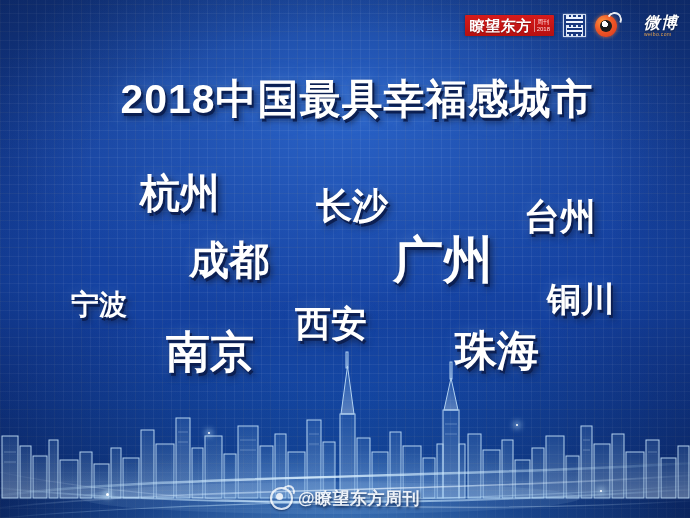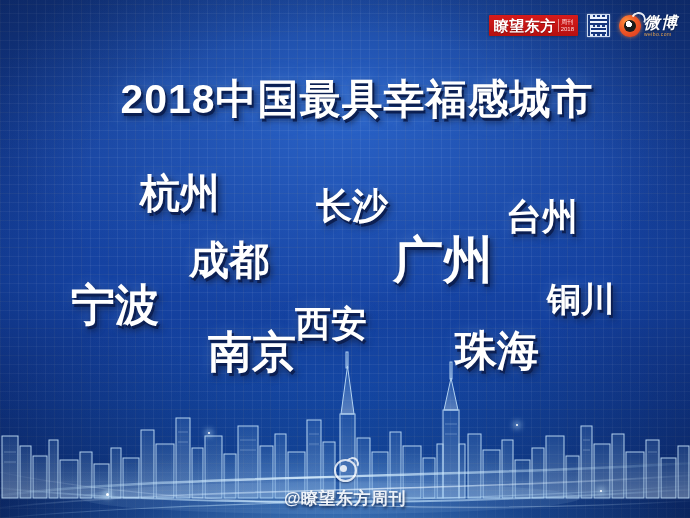--- a/index.html
+++ b/index.html
@@ -117,21 +117,21 @@
   .weibo-eye::after {
     content: "";
     position: absolute;
     right: -5px; top: -3px;
     width: 11px; height: 11px;
     border-radius: 50%;
     border: 2px solid rgba(255,255,255,.85);
     border-color: rgba(255,255,255,.9) rgba(255,255,255,.9) transparent transparent;
     transform: rotate(-18deg);
   }
-  .weibo-text { display: flex; flex-direction: column; line-height: 1; }
+  .weibo-text { display: flex; flex-direction: column; line-height: 1; margin-left: 24px; }
   .weibo-cn {
     color: #fff;
     font-size: 16px;
     font-weight: bold;
     font-style: italic;
     letter-spacing: 1px;
     text-shadow: 0 1px 2px rgba(0,0,0,.5);
   }
   .weibo-url {
     color: #e6a24a;
@@ -203,21 +203,20 @@
     position: absolute;
     left: 0;
     bottom: 8px;
     width: 100%;
     display: flex;
     align-items: center;
     justify-content: center;
     gap: 5px;
     z-index: 40;
     opacity: .88;
-    flex-direction: column;
   }
   .wm-eye {
     position: relative;
     width: 19px; height: 19px;
     border-radius: 50%;
     border: 2px solid rgba(255,255,255,.9);
     box-shadow: 0 1px 2px rgba(0,20,60,.6);
   }
   .wm-eye::before {
     content: "";
@@ -271,27 +270,27 @@
         <span class="weibo-url">weibo.com</span>
       </span>
     </div>
   </div>
 
   <div class="main-title">2018中国最具幸福感城市</div>
 
   <div class="city-cloud" id="city-cloud">
       <div class="city" style="left: 316px; top: 182px; font-size: 36px;">长沙</div>
       <div class="city" style="left: 140px; top: 166px; font-size: 40px;">杭州</div>
-      <div class="city" style="left: 506px; top: 193px; font-size: 36px;">台州</div>
+      <div class="city" style="left: 524px; top: 193px; font-size: 36px;">台州</div>
       <div class="city" style="left: 189px; top: 233px; font-size: 40px;">成都</div>
       <div class="city" style="left: 393px; top: 227px; font-size: 50px;">广州</div>
-      <div class="city" style="left: 71px; top: 276px; font-size: 44px;">宁波</div>
+      <div class="city" style="left: 71px; top: 286px; font-size: 28px;">宁波</div>
       <div class="city" style="left: 295px; top: 300px; font-size: 36px;">西安</div>
       <div class="city" style="left: 547px; top: 277px; font-size: 34px;">铜川</div>
-      <div class="city" style="left: 166px; top: 323px; font-size: 44px; margin-left: 42px;">南京</div>
+      <div class="city" style="left: 166px; top: 323px; font-size: 44px;">南京</div>
       <div class="city" style="left: 455px; top: 323px; font-size: 42px;">珠海</div>
     </div>
 
   <div class="glow-floor"></div>
 
   <div class="skyline-wrap">
     <svg viewBox="0 0 690 170" preserveAspectRatio="none" aria-hidden="true">
       <defs>
         <linearGradient id="bldgFill" x1="0" y1="0" x2="0" y2="1">
           <stop offset="0%" stop-color="#9ed6ff" stop-opacity="0.12"></stop>

